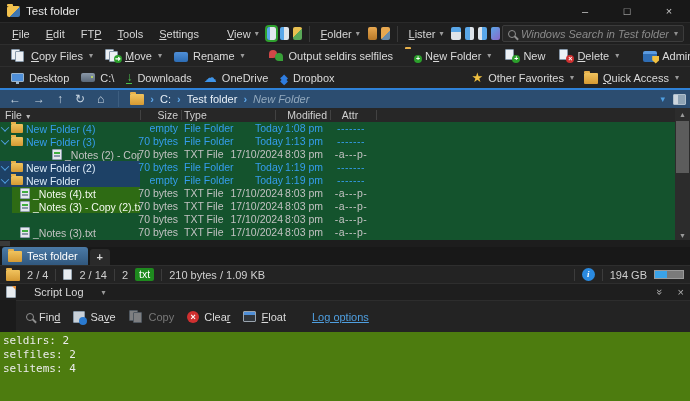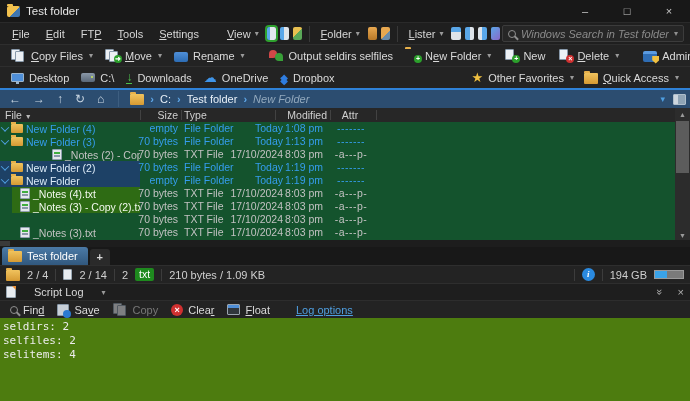--- a/index.html
+++ b/index.html
@@ -134,21 +134,21 @@
   #freebar { width:30px; height:9px; background:#7a7a7a; border:1px solid #9a9a9a; position:relative; }
   #freefill { position:absolute; left:0; top:0; bottom:0; background:#3aa3e8; }
 
   
   #loghdr { height:17px; background:#1e1e1e; border-top:1px solid #2e2e2e; padding:0 6px; gap:18px; }
   .ico-script { width:10px; height:12px; background:#e8ecf0; border:1px solid #9aa8b4; border-radius:1px; position:relative; }
   .ico-script::after { content:""; position:absolute; right:-1px; top:-1px; width:4px; height:4px; background:#e8913a; clip-path:polygon(0 0,100% 0,100% 100%); }
   #loghdr .caret { font-size:8px; color:#9a9a9a; }
   #loghdr-right { margin-left:auto; display:flex; gap:14px; align-items:center; color:#b0b0b0; }
   #collapse-ico { display:inline-block; transform:rotate(90deg); font-size:11px; }
-  #logtools { height:18px; background:#232323; border-top:1px solid #2d2d2d; padding-left:5px; gap:3px; }
+  #logtools { height:32px; background:#232323; border-top:1px solid #2d2d2d; padding-left:5px; gap:3px;margin-left:16px; }
   .grayed { opacity:0.45; }
   .ico-save { width:12px; height:12px; background:#c8d0d8; border:1px solid #8898a8; border-radius:1px; position:relative; }
   .ico-save::after { content:""; position:absolute; right:-3px; bottom:-3px; width:8px; height:8px; border-radius:50%; background:#2a7ad0; }
   .ico-clear { width:12px; height:12px; border-radius:50%; background:#d03030; color:#fff; font:bold 9px/12px "Liberation Sans",sans-serif; text-align:center; }
   .ico-float { width:13px; height:11px; border:1px solid #9aa4ae; background:linear-gradient(#4f8fd8 35%,#30363c 35%); border-radius:1px; }
   #log-options { color:#4f9fe0; text-decoration:underline; margin-left:18px; }
   #logout { height:84px; background:#4d7c0f; font-family:"DejaVu Sans Mono",monospace; font-size:11px; color:#ececec; padding:2px 3px; line-height:14px; }
 </style>
 </head>
 <body>

